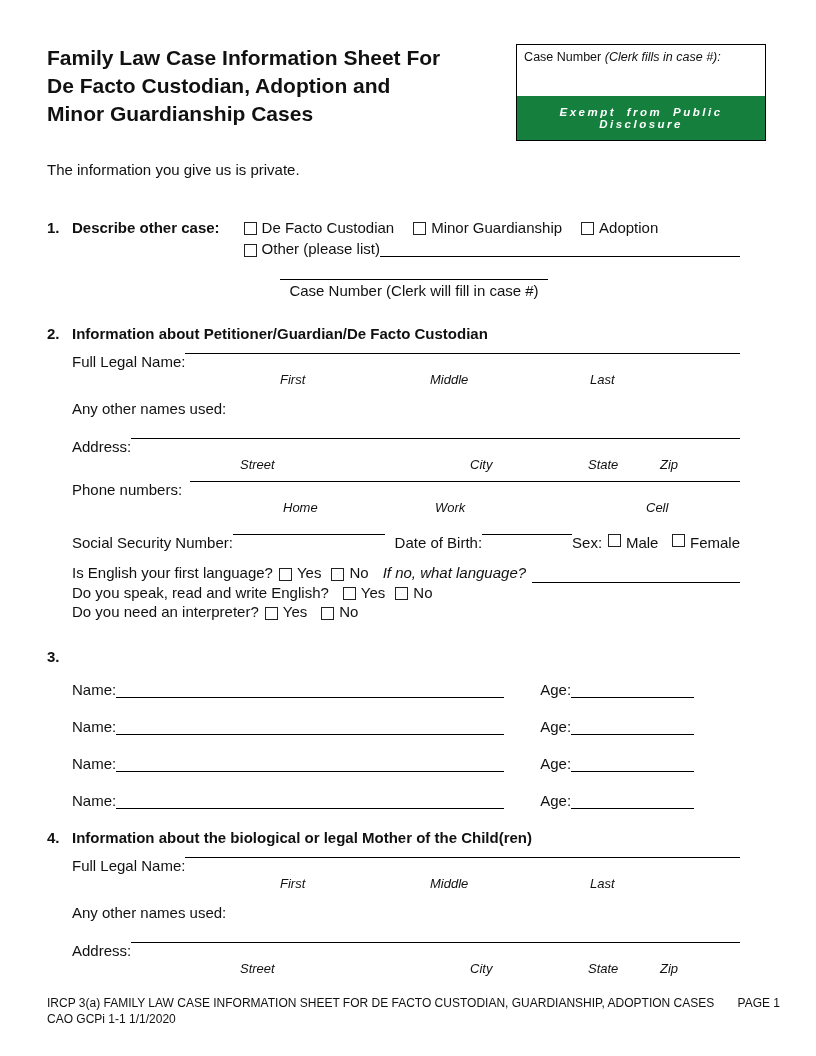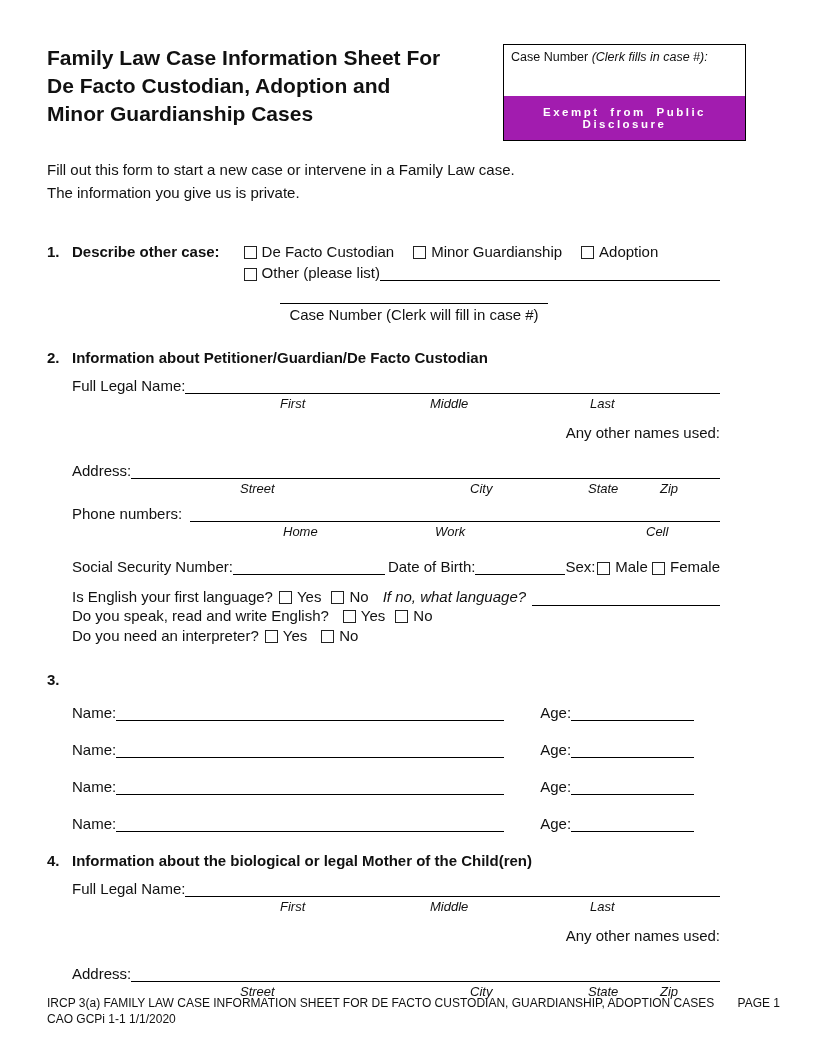--- a/index.html
+++ b/index.html
@@ -5,21 +5,21 @@
   * { box-sizing: border-box; margin: 0; padding: 0; }
   html, body { background: #ffffff; }
   .page {
     position: relative;
     width: 816px;
     height: 1056px;
     background: #ffffff;
     color: #111111;
     font-family: "Liberation Sans", sans-serif;
     font-size: 15px;
-    padding: 44px 70px 0 47px;
+    padding: 44px 50px 0 47px;
     overflow: hidden;
     outline: 1px solid #d8d8d8;
     margin: 0 auto;
   }
 
   
   .header-row { display: flex; justify-content: space-between; align-items: flex-start; }
   .title { font-size: 21px; font-weight: bold; line-height: 1.33; width: 475px; }
   .case-box { width: 253px; border: 1px solid #000; }
   .case-box-top { padding: 5px 7px; height: 51px; font-size: 12.5px; }
@@ -46,21 +46,21 @@
   }
 
   
   .s1 { margin-top: 38px; }
   .s1-options { flex: 1; margin-left: 24px; }
   .s1-row1 { display: flex; gap: 19px; white-space: nowrap; }
   .s1-row2 { display: flex; align-items: flex-end; margin-top: 4px; }
   .cb-item { white-space: nowrap; }
 
   
-  .frow { display: flex; align-items: flex-end; white-space: nowrap; margin-left: 25px; }
+  .frow { display: flex; align-items: flex-start; white-space: nowrap; margin-left: 25px; }
   .uline { border-bottom: 1px solid #000; flex: 1; min-height: 1px; }
   .uline.fixed { flex: none; }
   .lbl { flex: none; }
 
   
   .case-caption { margin: 22px 0 0 233px; width: 268px; text-align: center; }
   .case-caption .line { border-top: 1.5px solid #000; }
   .case-caption .txt { padding-top: 2px; }
 
   
@@ -106,26 +106,25 @@
     <div class="title">
       <div>Family Law Case Information Sheet For</div>
       <div>De Facto Custodian, Adoption and</div>
       <div>Minor Guardianship Cases</div>
     </div>
     <div class="case-box">
       <div class="case-box-top">
         <span>Case Number</span>
         <span class="it">(Clerk fills in case #):</span>
       </div>
-      <div class="case-box-banner" id="banner" style="background: #a21caf;">Exempt from Public Disclosure</div>
+      <div class="case-box-banner" id="banner" style="background: #15803d; font-style: italic;">Exempt from Public Disclosure</div>
     </div>
   </div>
 
   <div class="intro">
-    <div>Fill out this form to start a new case or intervene in a Family Law case.</div>
     <div>The information you give us is private.</div>
   </div>
 
   <div class="form-body">
 
     <div class="section-head s1">
       <span class="sec-num">1.</span>
       <span class="sec-title">Describe other case:</span>
       <div class="s1-options">
         <div class="s1-row1">

